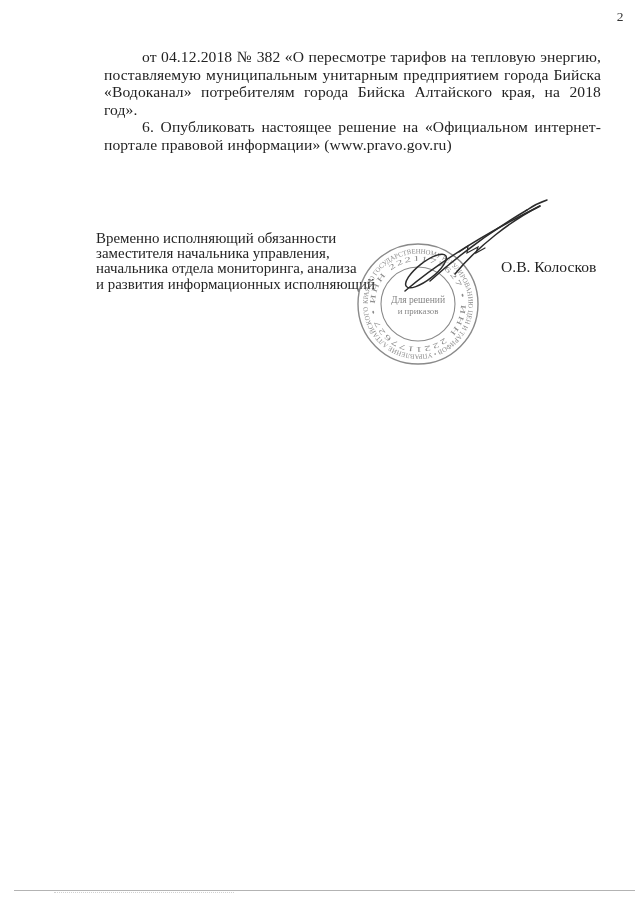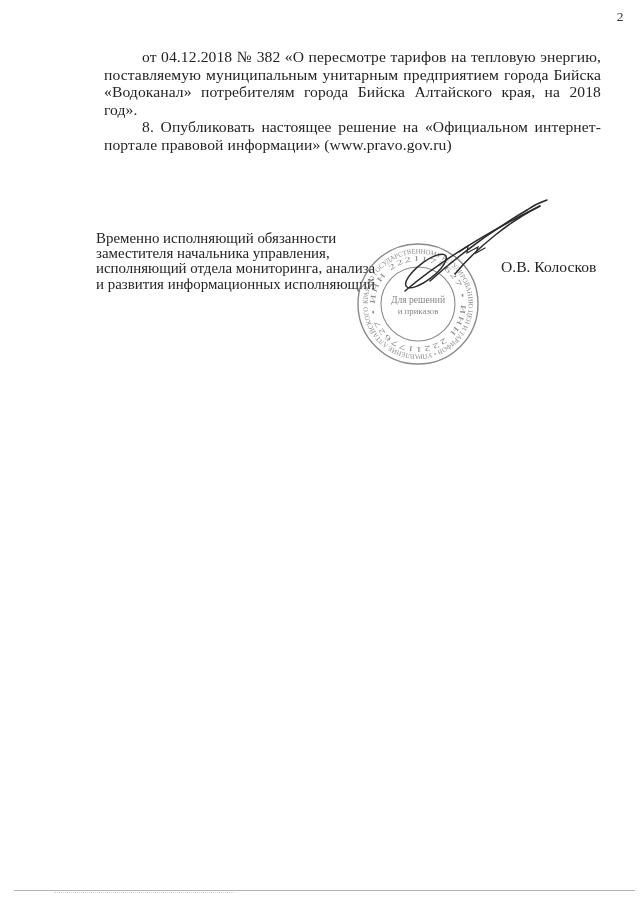--- a/index.html
+++ b/index.html
@@ -53,27 +53,27 @@
 </style>
 </head>
 <body>
 
 <div class="page">
 
   <div class="page-number">2</div>
 
   <div class="body-text">
     <p>от 04.12.2018 № 382 «О пересмотре тарифов на тепловую энергию, поставляемую муниципальным унитарным предприятием города Бийска «Водоканал» потребителям города Бийска Алтайского края, на 2018 год».</p>
-    <p>8. Опубликовать настоящее решение на «Официальном интернет-портале правовой информации» (www.pravo.gov.ru)</p>
+    <p>6. Опубликовать настоящее решение на «Официальном интернет-портале правовой информации» (www.pravo.gov.ru)</p>
   </div>
 
   <div class="sign-block">
     <div>Временно исполняющий обязанности</div>
     <div>заместителя начальника управления,</div>
-    <div>исполняющий отдела мониторинга, анализа</div>
+    <div>начальника отдела мониторинга, анализа</div>
     <div>и развития информационных исполняющий</div>
   </div>
 
   <svg class="seal-sig-svg" viewBox="330 192 240 192" xmlns="http://www.w3.org/2000/svg">
 
     <g fill="none" stroke="#7a7a7a" opacity="0.88">
       <circle cx="418" cy="304" r="60" stroke-width="1.4"></circle>
       <circle cx="418" cy="304" r="37" stroke-width="1.1"></circle>
       <path id="oring" d="M 367.5,304 a 50.5,50.5 0 1,1 101,0 a 50.5,50.5 0 1,1 -101,0" stroke="none"></path>
       <path id="iring" d="M 375,304 a 43,43 0 1,1 86,0 a 43,43 0 1,1 -86,0" stroke="none"></path>

